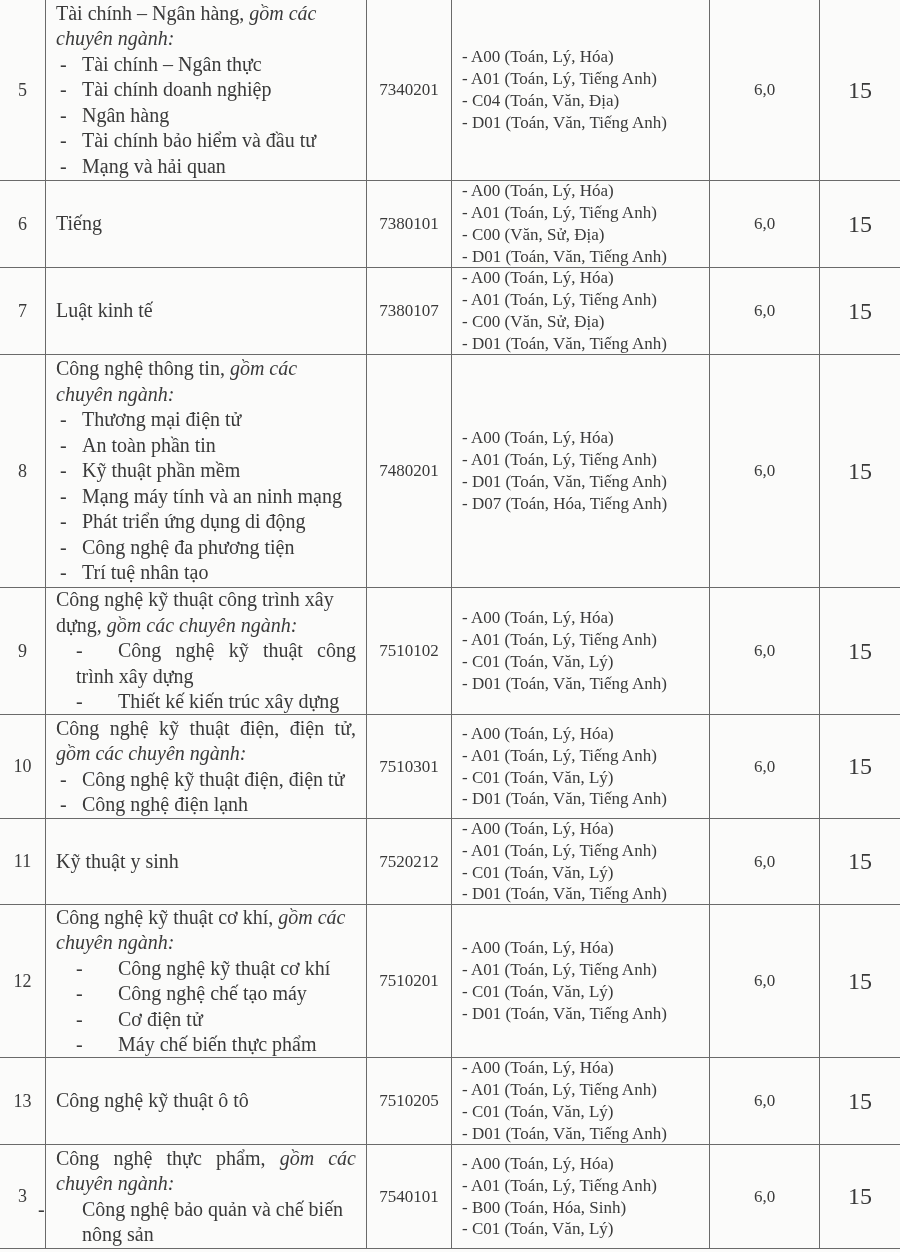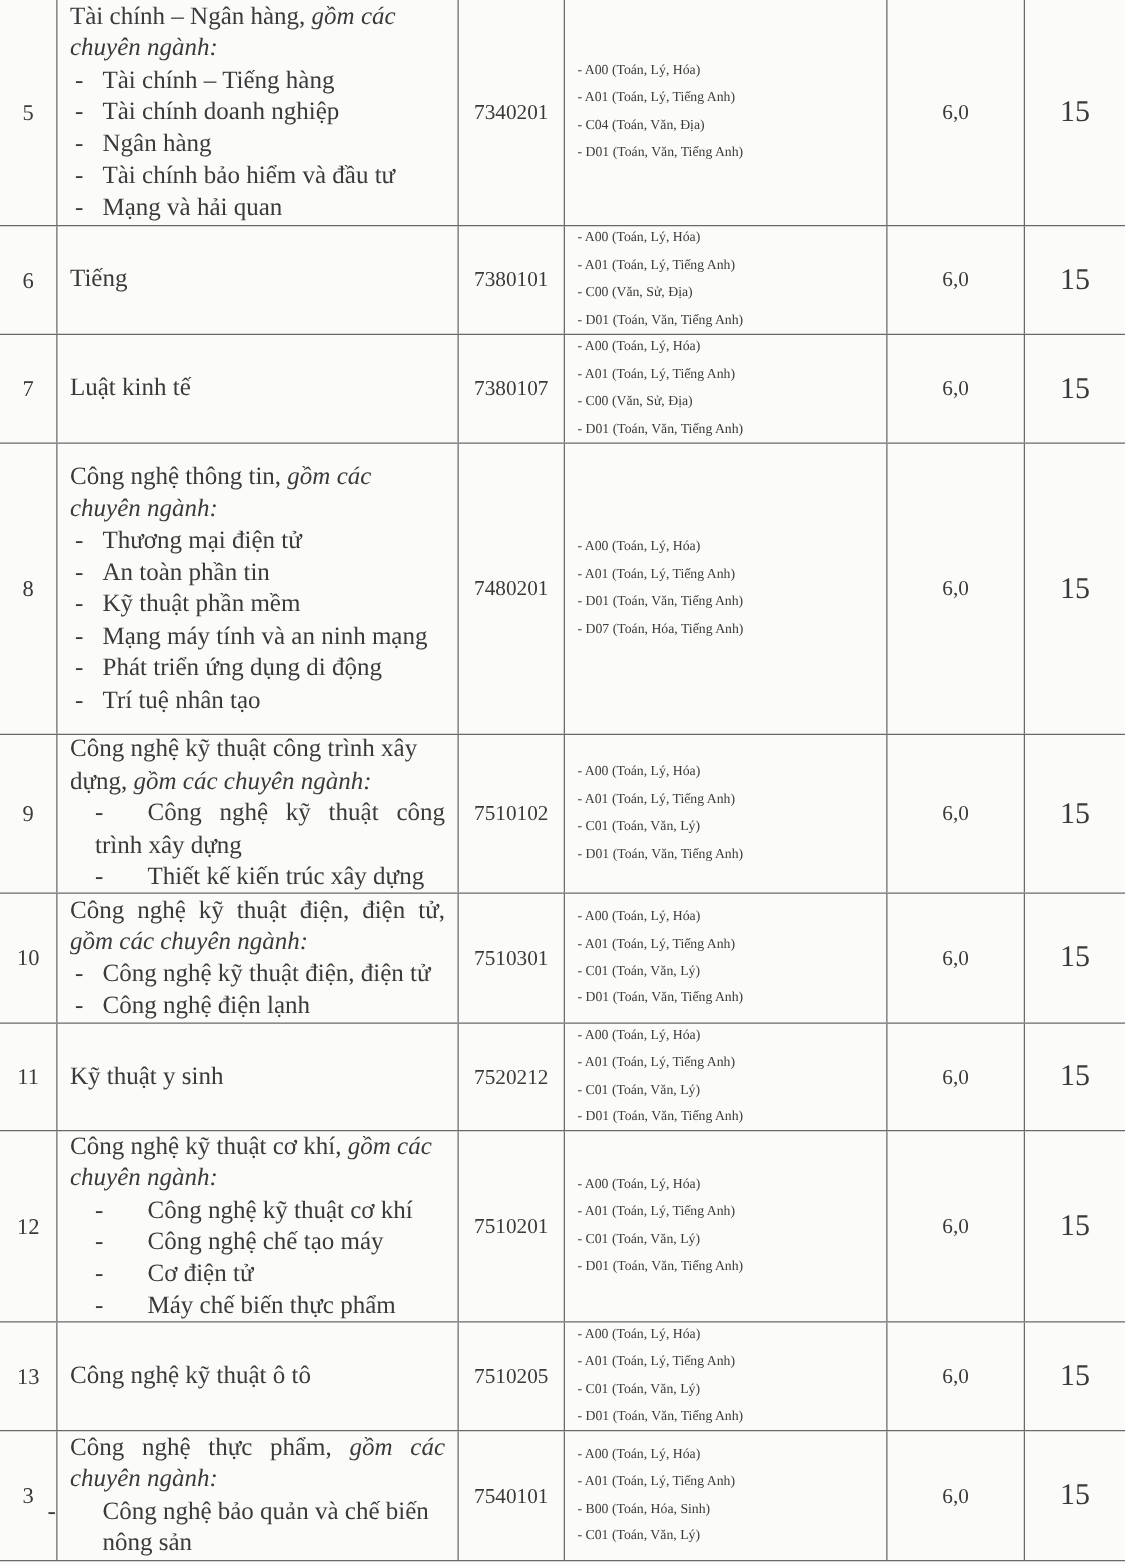--- a/index.html
+++ b/index.html
@@ -5,21 +5,21 @@
   html, body { margin: 0; padding: 0; background: #fbfbfa; }
   body { width: 900px; height: 1252px; overflow: hidden; position: relative;
          font-family: "Liberation Serif", "DejaVu Serif", serif; color: #3a3a3a; }
   .table { position: absolute; left: 0; top: 0; width: 900px; }
   .row { position: absolute; left: 0; width: 900px; border-bottom: 1.5px solid #6a6a6a; box-sizing: border-box; }
   .cell { position: absolute; top: 0; bottom: 0; box-sizing: border-box; border-right: 1.5px solid #6a6a6a;
           display: flex; align-items: center; }
   .c-stt { left: 0; width: 46px; justify-content: center; font-size: 18px; }
   .c-name { left: 46px; width: 321px; padding-left: 10px; padding-right: 10px; font-size: 20px; line-height: 25.5px; }
   .c-code { left: 367px; width: 85px; justify-content: center; font-size: 17px; }
-  .c-combo { left: 452px; width: 258px; padding-left: 10px; font-size: 11px; line-height: 21.8px; }
+  .c-combo { left: 452px; width: 258px; padding-left: 10px; font-size: 17px; line-height: 21.8px; }
   .c-score { left: 710px; width: 110px; justify-content: center; font-size: 17px; font-family: Liberation Serif, serif; }
   .c-quota { left: 820px; width: 80px; justify-content: center; font-size: 24px; border-right: none; }
   .name-inner { width: 100%; }
   .title { display: block; }
   .title i { font-style: italic; }
   .sub { display: block; padding-left: 4px; }
   .sub.deep { padding-left: 36px; text-indent: -0px; }
   .dash { display: inline-block; width: 22px; }
   .deep .dash { width: 42px; }
   .justify { text-align: justify; text-align-last: left; }
@@ -28,21 +28,21 @@
 </head>
 <body>
 
 <div class="table">
 
   <div class="row" style="top:0;height:181px;">
     <div class="cell c-stt">5</div>
     <div class="cell c-name">
       <div class="name-inner">
         <span class="title"><span>Tài chính – Ngân hàng, </span><i>gồm các chuyên ngành:</i></span>
-        <span class="sub"><span class="dash">-</span><span>Tài chính – Tiếng hàng</span></span>
+        <span class="sub"><span class="dash">-</span><span>Tài chính – Ngân thực</span></span>
         <span class="sub"><span class="dash">-</span><span>Tài chính doanh nghiệp</span></span>
         <span class="sub"><span class="dash">-</span><span>Ngân hàng</span></span>
         <span class="sub"><span class="dash">-</span><span>Tài chính bảo hiểm và đầu tư</span></span>
         <span class="sub"><span class="dash">-</span><span>Mạng và hải quan</span></span>
       </div>
     </div>
     <div class="cell c-code">7340201</div>
     <div class="cell c-combo">
       <div>
         <span class="combo-line">- A00 (Toán, Lý, Hóa)</span>
@@ -98,20 +98,21 @@
   <div class="row" style="top:355px;height:233px;">
     <div class="cell c-stt">8</div>
     <div class="cell c-name">
       <div class="name-inner">
         <span class="title"><span>Công nghệ thông tin, </span><i>gồm các chuyên ngành:</i></span>
         <span class="sub"><span class="dash">-</span><span>Thương mại điện tử</span></span>
         <span class="sub"><span class="dash">-</span><span>An toàn phần tin</span></span>
         <span class="sub"><span class="dash">-</span><span>Kỹ thuật phần mềm</span></span>
         <span class="sub"><span class="dash">-</span><span>Mạng máy tính và an ninh mạng</span></span>
         <span class="sub"><span class="dash">-</span><span>Phát triển ứng dụng di động</span></span>
+        <span class="sub"><span class="dash">-</span><span>Công nghệ đa phương tiện</span></span>
         <span class="sub"><span class="dash">-</span><span>Trí tuệ nhân tạo</span></span>
       </div>
     </div>
     <div class="cell c-code">7480201</div>
     <div class="cell c-combo">
       <div>
         <span class="combo-line">- A00 (Toán, Lý, Hóa)</span>
         <span class="combo-line">- A01 (Toán, Lý, Tiếng Anh)</span>
         <span class="combo-line">- D01 (Toán, Văn, Tiếng Anh)</span>
         <span class="combo-line">- D07 (Toán, Hóa, Tiếng Anh)</span>

